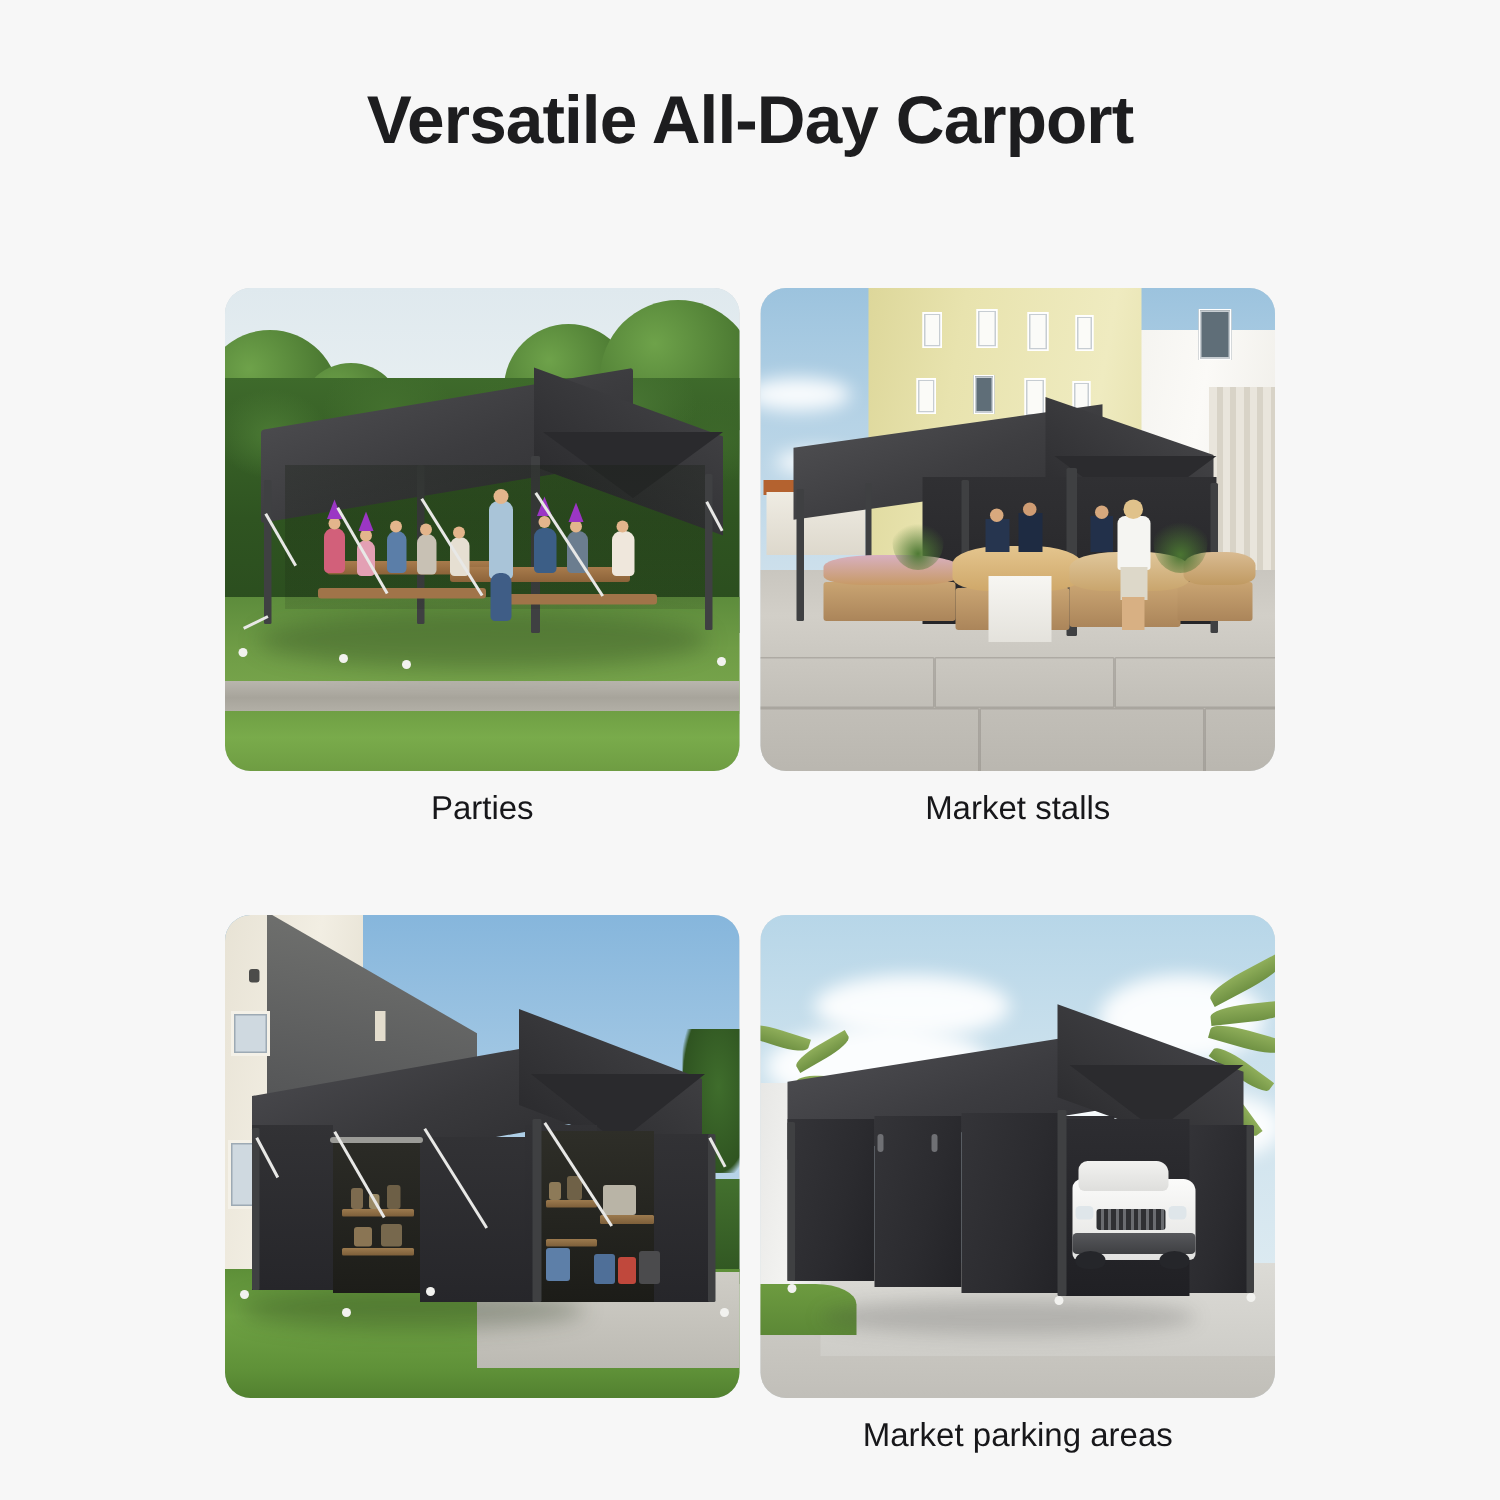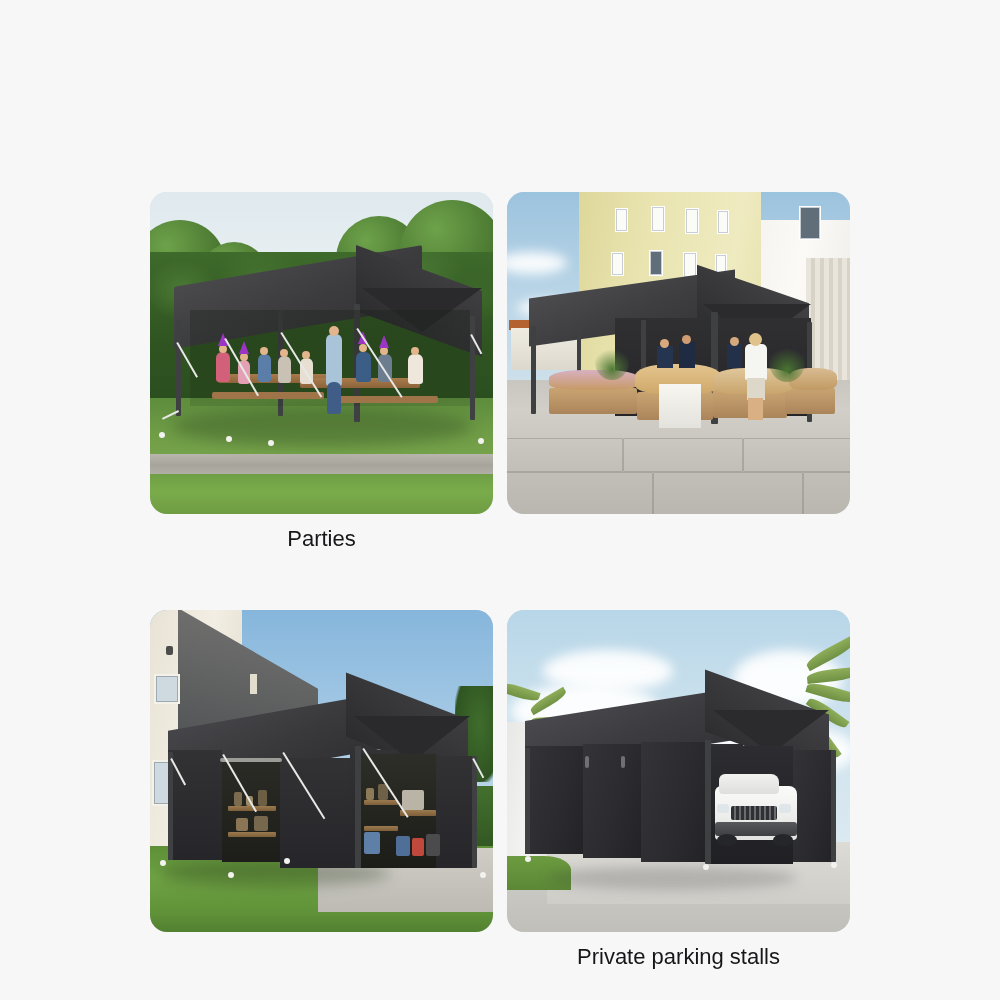--- a/index.html
+++ b/index.html
@@ -421,20 +421,21 @@
     background: #dfe6ea;
     border-radius: 3px;
   }
 </style>
 </head>
 <body>
 
 <div class="page">
 
   <h1 class="headline">
+    <span class="line">Versatile All-Day Carport</span>
   </h1>
 
   <div class="grid">
 
     <div class="cell">
       <div class="thumb t1">
         <div class="scene">
           <div class="sky"></div>
 
           <div class="t1-tree treetop" style="left:-16px; top:28px; width:92px; height:92px;"></div>
@@ -579,20 +580,21 @@
           <div class="shopper" style="left:175px; top:143px; width:9px; height:9px; border-radius:50%; background:#cf9c73;"></div>
           <div class="shopper" style="left:220px; top:152px; width:15px; height:24px; background:#22304a;"></div>
           <div class="shopper" style="left:223px; top:145px; width:9px; height:9px; border-radius:50%; background:#d6a87d;"></div>
 
           <div class="shopper" style="left:238px; top:152px; width:22px; height:36px; background:#f5f5f2; border-radius:5px 5px 2px 2px;"></div>
           <div class="shopper" style="left:242px; top:141px; width:13px; height:13px; border-radius:50%; background:#e0c28b;"></div>
           <div class="shopper" style="left:240px; top:186px; width:18px; height:22px; background:#ddd8c9;"></div>
           <div class="shopper" style="left:241px; top:206px; width:15px; height:22px; background:#d8b083;"></div>
         </div>
       </div>
+      <div class="caption">Market stalls</div>
     </div>
 
     <div class="cell">
       <div class="thumb t3">
         <div class="scene">
           <div class="sky"></div>
 
           <div class="house"></div>
           <div class="house-roof"></div>
           <div class="chimney"></div>
@@ -705,17 +707,17 @@
           <div class="wheel" style="left:266px; top:224px; width:20px; height:12px;"></div>
 
           <div class="leg" style="left:18px;  top:138px; width:5px; height:106px;"></div>
           <div class="leg" style="left:198px; top:130px; width:6px; height:124px;"></div>
           <div class="leg" style="left:324px; top:140px; width:5px; height:112px;"></div>
           <div class="peg" style="left:18px;  top:246px;"></div>
           <div class="peg" style="left:196px; top:254px;"></div>
           <div class="peg" style="left:324px; top:252px;"></div>
         </div>
       </div>
-      <div class="caption">Private parking stalls</div>
+      <div class="caption">Market parking areas</div>
     </div>
 
   </div>
 </div>
 
 </body></html>

